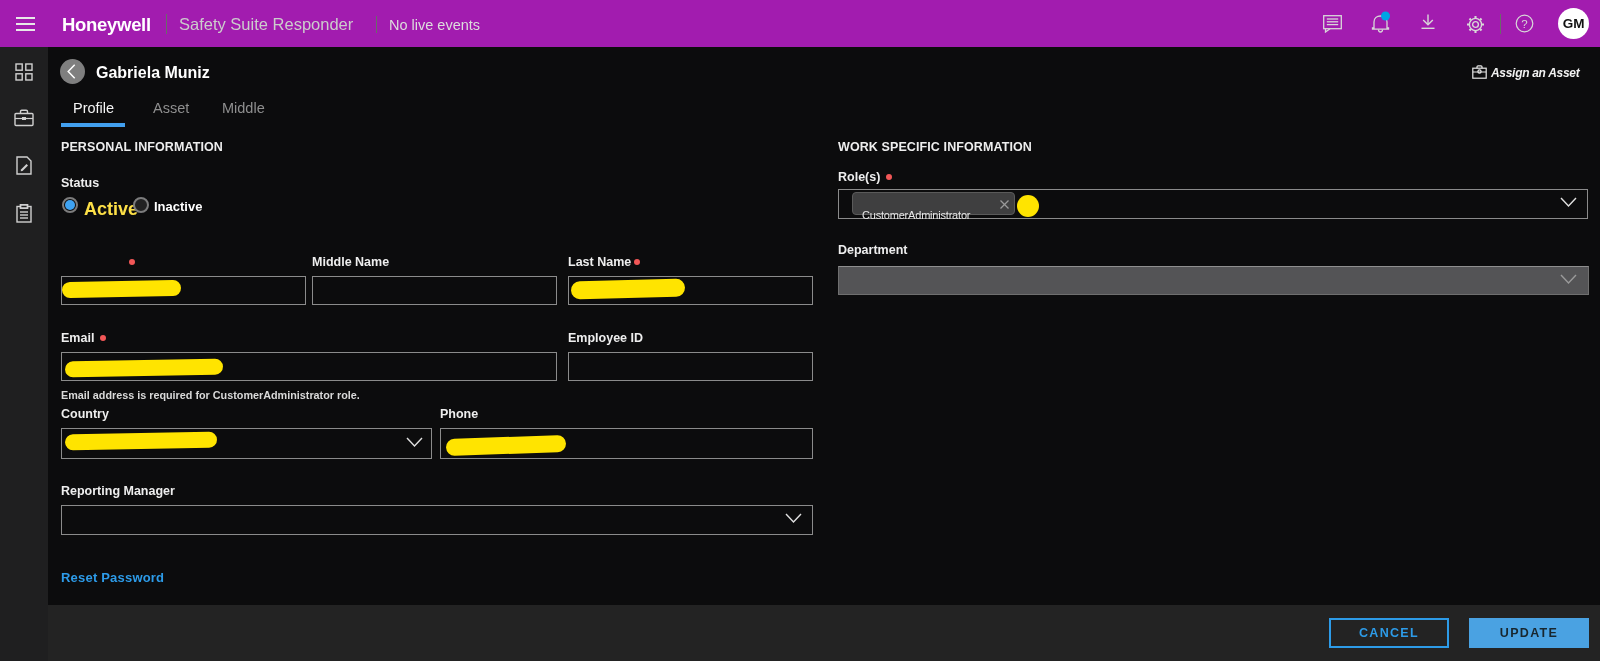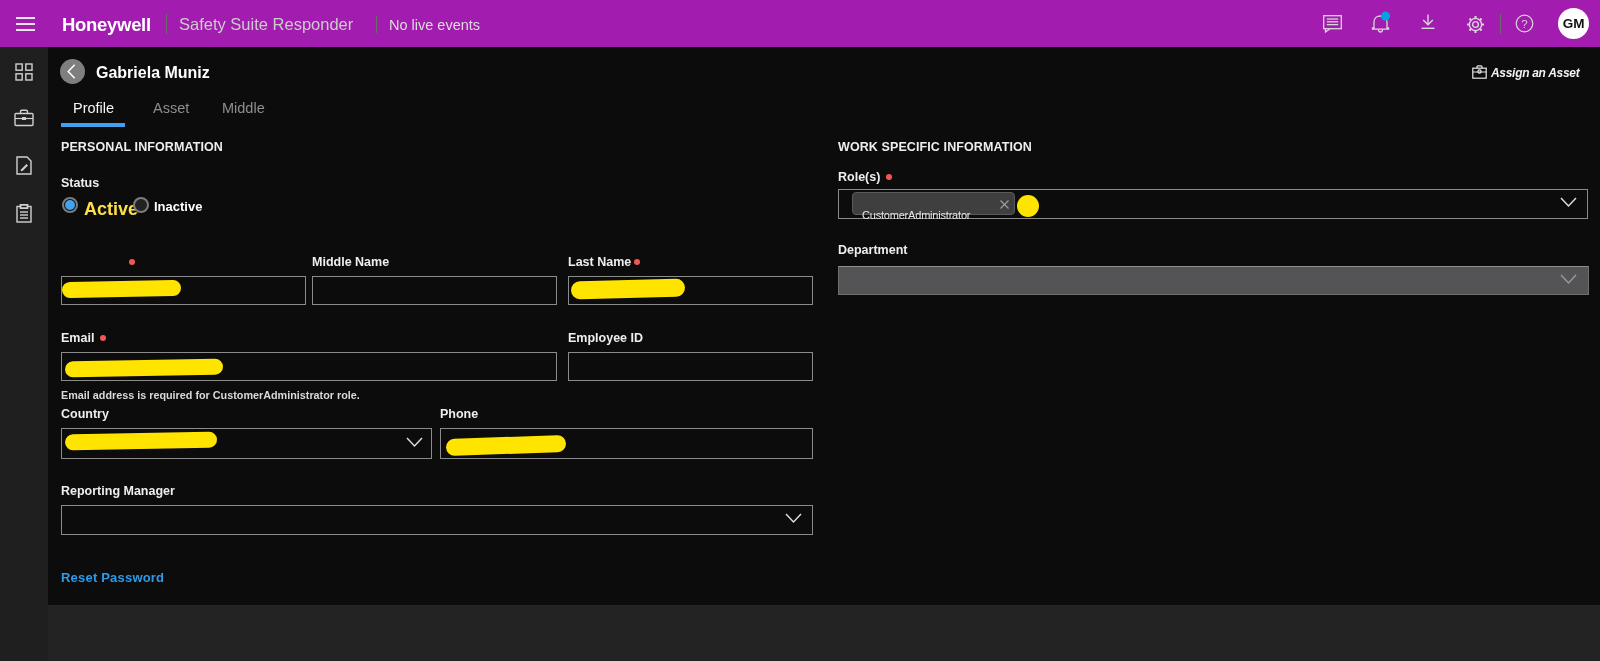--- a/index.html
+++ b/index.html
@@ -183,14 +183,18 @@
       <path d="M1 1 L8.5 9 L16 1"></path>
     </svg>
 
   <div class="blob" style="left:62px; top:281px; width:119px; height:16px; border-radius:9px; transform:rotate(-1deg);"></div>
   <div class="blob" style="left:571px; top:280px; width:114px; height:18px; border-radius:9px; transform:rotate(-1.5deg);"></div>
   <div class="blob" style="left:65px; top:360px; width:158px; height:16px; border-radius:9px; transform:rotate(-1deg);"></div>
   <div class="blob" style="left:65px; top:433px; width:152px; height:16px; border-radius:9px; transform:rotate(-1deg);"></div>
   <div class="blob" style="left:446px; top:437px; width:120px; height:17px; border-radius:9px; transform:rotate(-2deg);"></div>
   <div class="blob" style="left:1017px; top:195px; width:22px; height:22px; border-radius:50%;"></div>
 
+  <div class="abs" id="bottombar">
+    <div style="position:absolute; left:1281px; top:13px; width:120px; height:30px; border:2px solid #2d9be8; background:transparent; text-align:center; line-height:27px; font-size:12.5px; font-weight:700; color:#2d9be8; letter-spacing:1.3px;">CANCEL</div>
+    <div style="position:absolute; left:1421px; top:13px; width:120px; height:30px; background:#4aa2e2; text-align:center; line-height:30px; font-size:12.5px; font-weight:700; color:#18272f; letter-spacing:1.3px;">UPDATE</div>
+  </div>
 
 </div>
 
 </body></html>

